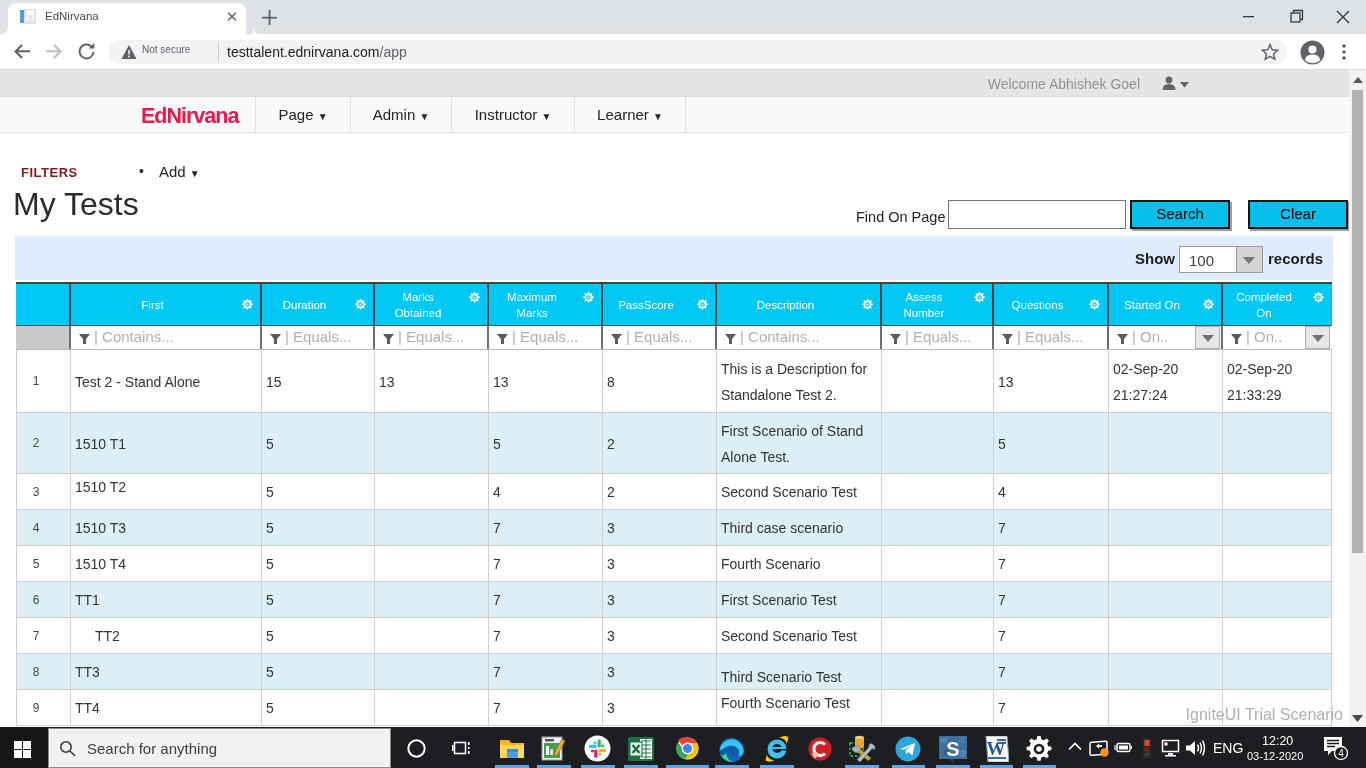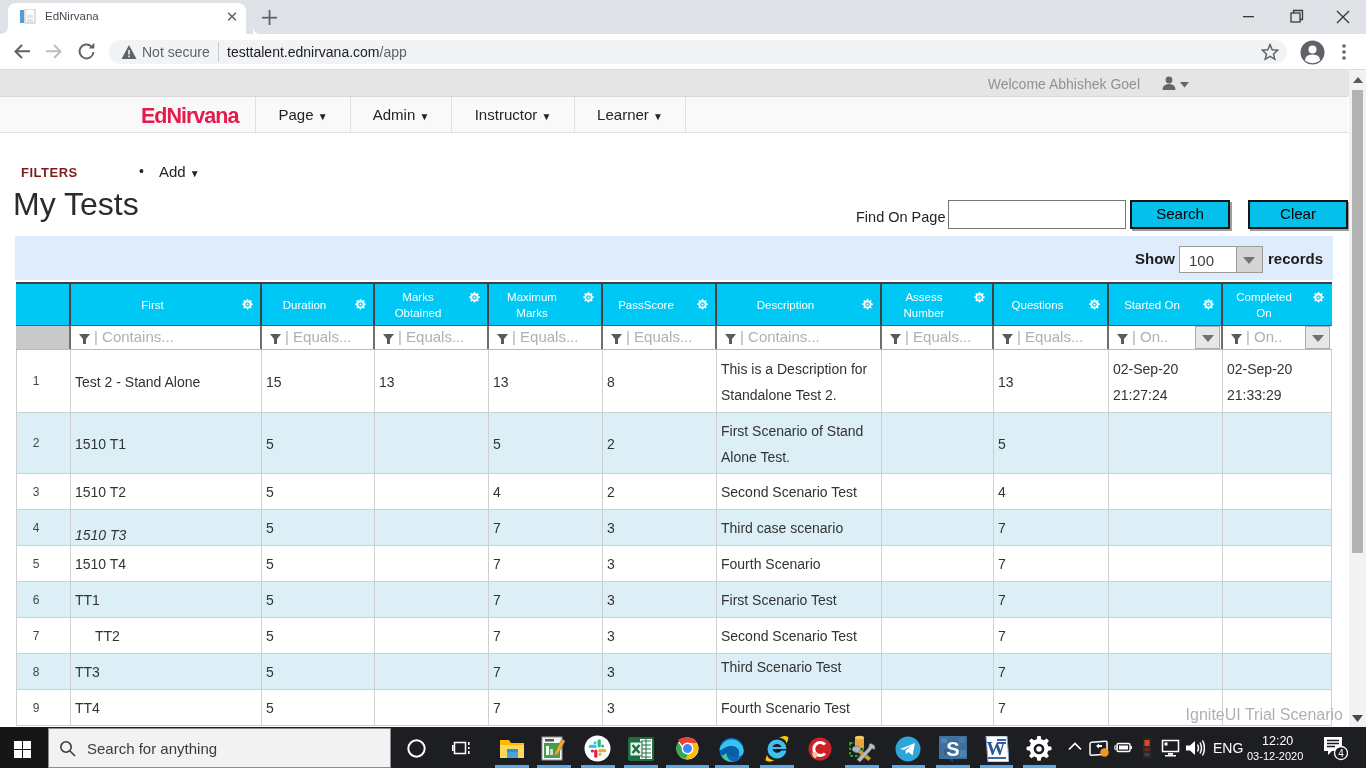--- a/index.html
+++ b/index.html
@@ -9,21 +9,21 @@
 
 
 #tabstrip { left:0; top:0; width:1366px; height:34px; background:#dee1e6; }
 #tab { left:8px; top:3px; width:238px; height:31px; background:#fff; border-radius:8px 8px 0 0; }
 #tabtitle { left:45px; top:10px; font-size:11.5px; color:#45494d; }
 #tabclose { left:224px; top:9px; width:16px; height:16px; color:#5f6368; font-size:15px; line-height:16px; text-align:center; }
 #newtab { left:262px; top:10px; width:15px; height:15px; }
 
 #toolbar { left:0; top:34px; width:1366px; height:36px; background:#fff; border-bottom:1px solid #dadce0; }
 #omnibox { left:109px; top:40px; width:1178px; height:24px; background:#f1f3f4; border-radius:12px; }
-#notsecure { left:142px; top:44px; font-size:14px; color:#5f6368; }
+#notsecure { left:142px; top:44px; font-size:10px; color:#5f6368; }
 #urldiv { left:218px; top:42px; width:1px; height:20px; background:#c8cacd; }
 #urltext { left:227px; top:44px; font-size:14px; color:#202124; }
 #urltext span { color:#5f6368; }
 
 
 #grayband { left:0; top:70px; width:1349px; height:26px; background:#e5e5e5; }
 #welcome { right:226px; top:76px; font-size:14px; color:#8e9297; }
 #navbar { left:0; top:96px; width:1348px; height:37px; background:#f9f9f9; border-top:1px solid #dadada; border-bottom:1px solid #e0e0e0; }
 .navitem { height:35px; line-height:35px; font-size:15px; color:#212529; text-align:center; border-left:1px solid #e0e0e0; }
 #brand { left:141px; font-size:21.5px; letter-spacing:-1px; font-weight:bold; color:#e61a4d; }
@@ -412,21 +412,21 @@
     <div class="abs vline" style="left:865px;top:131px;height:61px;"></div>
     <div class="abs vline" style="left:977px;top:131px;height:61px;"></div>
     <div class="abs cell" style="left:982px;top:131px;width:105px;height:61px;display:flex;align-items:center;">
       <div style="line-height:26px;">5</div>
     </div>
     <div class="abs vline" style="left:1092px;top:131px;height:61px;"></div>
     <div class="abs vline" style="left:1206px;top:131px;height:61px;"></div>
     <div class="abs" style="left:0;top:192px;width:1316px;height:36px;background:#ffffff;border-bottom:1px solid #cfcfcf;border-left:1px solid #cfcfcf;border-right:1px solid #cfcfcf;"></div>
     <div class="abs rnum" style="left:0;top:192px;width:40px;height:36px;line-height:36px;">3</div>
     <div class="abs vline" style="left:54px;top:192px;height:36px;"></div>
-    <div class="abs cell" style="left:59px;top:192px;width:181px;height:36px;display:flex;align-items:center;">
+    <div class="abs cell" style="left:59px;top:192px;width:181px;height:36px;display:flex;align-items:flex-start;">
       <div style="line-height:26px;">1510 T2</div>
     </div>
     <div class="abs vline" style="left:245px;top:192px;height:36px;"></div>
     <div class="abs cell" style="left:250px;top:192px;width:103px;height:36px;display:flex;align-items:center;">
       <div style="line-height:26px;">5</div>
     </div>
     <div class="abs vline" style="left:358px;top:192px;height:36px;"></div>
     <div class="abs vline" style="left:472px;top:192px;height:36px;"></div>
     <div class="abs cell" style="left:477px;top:192px;width:104px;height:36px;display:flex;align-items:center;">
       <div style="line-height:26px;">4</div>
@@ -442,21 +442,21 @@
     <div class="abs vline" style="left:865px;top:192px;height:36px;"></div>
     <div class="abs vline" style="left:977px;top:192px;height:36px;"></div>
     <div class="abs cell" style="left:982px;top:192px;width:105px;height:36px;display:flex;align-items:center;">
       <div style="line-height:26px;">4</div>
     </div>
     <div class="abs vline" style="left:1092px;top:192px;height:36px;"></div>
     <div class="abs vline" style="left:1206px;top:192px;height:36px;"></div>
     <div class="abs" style="left:0;top:228px;width:1316px;height:36px;background:#dceef6;border-bottom:1px solid #cfcfcf;border-left:1px solid #cfcfcf;border-right:1px solid #cfcfcf;"></div>
     <div class="abs rnum" style="left:0;top:228px;width:40px;height:36px;line-height:36px;">4</div>
     <div class="abs vline" style="left:54px;top:228px;height:36px;"></div>
-    <div class="abs cell" style="left:59px;top:240px;width:181px;height:36px;display:flex;align-items:flex-start;font-style:italic;">
+    <div class="abs cell" style="left:59px;top:223px;width:181px;height:36px;display:flex;align-items:flex-end;">
       <div style="line-height:26px;">1510 T3</div>
     </div>
     <div class="abs vline" style="left:245px;top:228px;height:36px;"></div>
     <div class="abs cell" style="left:250px;top:228px;width:103px;height:36px;display:flex;align-items:center;">
       <div style="line-height:26px;">5</div>
     </div>
     <div class="abs vline" style="left:358px;top:228px;height:36px;"></div>
     <div class="abs vline" style="left:472px;top:228px;height:36px;"></div>
     <div class="abs cell" style="left:477px;top:228px;width:104px;height:36px;display:flex;align-items:center;">
       <div style="line-height:26px;">7</div>
@@ -579,21 +579,21 @@
     <div class="abs vline" style="left:358px;top:372px;height:36px;"></div>
     <div class="abs vline" style="left:472px;top:372px;height:36px;"></div>
     <div class="abs cell" style="left:477px;top:372px;width:104px;height:36px;display:flex;align-items:center;">
       <div style="line-height:26px;">7</div>
     </div>
     <div class="abs vline" style="left:586px;top:372px;height:36px;"></div>
     <div class="abs cell" style="left:591px;top:372px;width:104px;height:36px;display:flex;align-items:center;">
       <div style="line-height:26px;">3</div>
     </div>
     <div class="abs vline" style="left:700px;top:372px;height:36px;"></div>
-    <div class="abs cell" style="left:705px;top:372px;width:155px;height:36px;display:flex;align-items:flex-start;">
+    <div class="abs cell" style="left:705px;top:372px;width:155px;height:36px;display:flex;align-items:flex-end;">
       <div style="line-height:26px;">Third Scenario Test</div>
     </div>
     <div class="abs vline" style="left:865px;top:372px;height:36px;"></div>
     <div class="abs vline" style="left:977px;top:372px;height:36px;"></div>
     <div class="abs cell" style="left:982px;top:372px;width:105px;height:36px;display:flex;align-items:center;">
       <div style="line-height:26px;">7</div>
     </div>
     <div class="abs vline" style="left:1092px;top:372px;height:36px;"></div>
     <div class="abs vline" style="left:1206px;top:372px;height:36px;"></div>
     <div class="abs" style="left:0;top:408px;width:1316px;height:36px;background:#ffffff;border-bottom:1px solid #cfcfcf;border-left:1px solid #cfcfcf;border-right:1px solid #cfcfcf;"></div>
@@ -609,21 +609,21 @@
     <div class="abs vline" style="left:358px;top:408px;height:36px;"></div>
     <div class="abs vline" style="left:472px;top:408px;height:36px;"></div>
     <div class="abs cell" style="left:477px;top:408px;width:104px;height:36px;display:flex;align-items:center;">
       <div style="line-height:26px;">7</div>
     </div>
     <div class="abs vline" style="left:586px;top:408px;height:36px;"></div>
     <div class="abs cell" style="left:591px;top:408px;width:104px;height:36px;display:flex;align-items:center;">
       <div style="line-height:26px;">3</div>
     </div>
     <div class="abs vline" style="left:700px;top:408px;height:36px;"></div>
-    <div class="abs cell" style="left:705px;top:408px;width:155px;height:36px;display:flex;align-items:center;">
+    <div class="abs cell" style="left:705px;top:408px;width:155px;height:36px;display:flex;align-items:flex-start;">
       <div style="line-height:26px;">Fourth Scenario Test</div>
     </div>
     <div class="abs vline" style="left:865px;top:408px;height:36px;"></div>
     <div class="abs vline" style="left:977px;top:408px;height:36px;"></div>
     <div class="abs cell" style="left:982px;top:408px;width:105px;height:36px;display:flex;align-items:center;">
       <div style="line-height:26px;">7</div>
     </div>
     <div class="abs vline" style="left:1092px;top:408px;height:36px;"></div>
     <div class="abs vline" style="left:1206px;top:408px;height:36px;"></div>
   </div>

